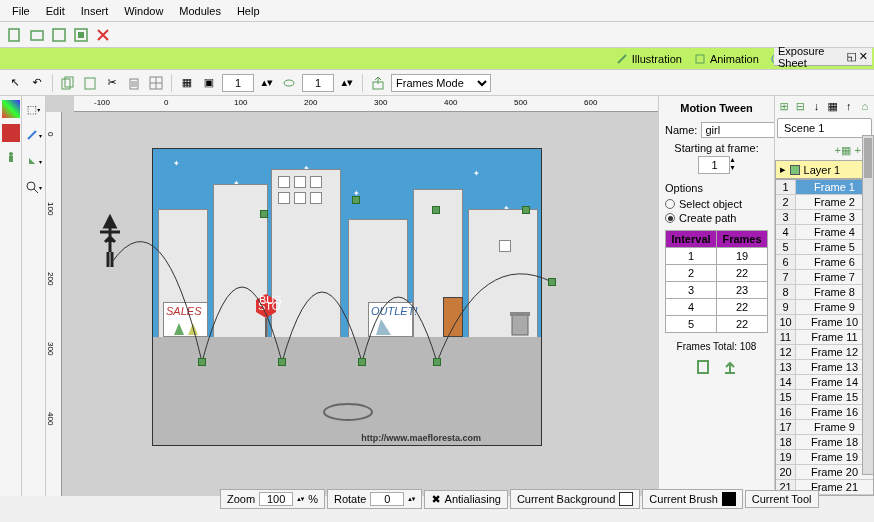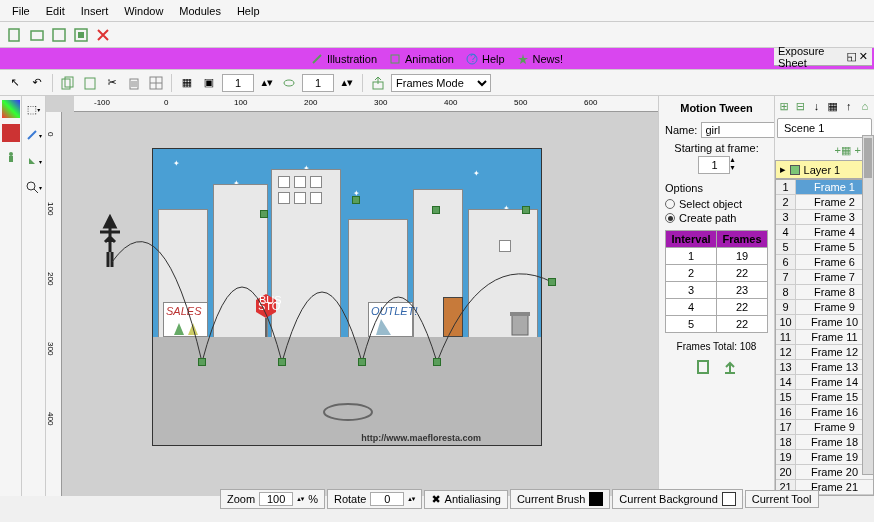--- a/index.html
+++ b/index.html
@@ -1,21 +1,21 @@
 <!DOCTYPE html>
 <html><head>
 <meta charset="utf-8">
 <style>
 * { box-sizing: border-box; margin: 0; padding: 0; font-family: Arial, sans-serif; font-size: 11px; }
 body { background: #f0f0f0; width: 874px; height: 522px; overflow: hidden; position: relative; }
 .menubar { background: #f5f5f5; height: 22px; display: flex; align-items: center; padding: 0 4px; border-bottom: 1px solid #ccc; }
 .menubar .menu-item { padding: 2px 8px; cursor: pointer; }
 .toolbar { background: #f5f5f5; height: 26px; display: flex; align-items: center; padding: 0 6px; gap: 4px; border-bottom: 1px solid #ccc; }
 .tb-btn { width: 18px; height: 18px; display: flex; align-items: center; justify-content: center; cursor: pointer; }
-.modebar { background: #d946ef; height: 22px; display: flex; align-items: center; padding: 0 6px; gap: 12px; border-bottom: 1px solid #ccc; justify-content: center; }
+.modebar { background: #bef264; height: 22px; display: flex; align-items: center; padding: 0 6px; gap: 12px; border-bottom: 1px solid #ccc; justify-content: flex-end; }
 .modes { display: flex; gap: 12px; }
 .mode-item { display: flex; align-items: center; gap: 4px; cursor: pointer; }
 .framebar { background: #f5f5f5; height: 26px; display: flex; align-items: center; padding: 0 6px; gap: 4px; border-bottom: 1px solid #ccc; }
 .spin { width: 32px; height: 18px; border: 1px solid #aaa; background: #fff; text-align: center; }
 .sep { width: 1px; height: 18px; background: #ccc; margin: 0 2px; }
 .main-area { display: flex; height: 400px; }
 .left-tools { width: 22px; background: #f5f5f5; border-right: 1px solid #ccc; display: flex; flex-direction: column; align-items: center; padding-top: 4px; gap: 6px; }
 .tool-btn { width: 18px; height: 18px; cursor: pointer; display:flex; align-items:center; justify-content:center; }
 .second-tools { width: 24px; background: #f5f5f5; border-right: 1px solid #ccc; display: flex; flex-direction: column; align-items: center; padding-top: 4px; gap: 8px; }
 .canvas-area { flex: 1; background: #d0d0d0; position: relative; overflow: hidden; }
@@ -522,23 +522,23 @@
   <div class="status-item">
     <span>Rotate</span>
     <input class="status-input" value="0" style="">
     <span style="font-size:7px">▴▾</span>
   </div>
   <div class="status-item">
     <span>✖</span>
     <span>Antialiasing</span>
   </div>
   <div class="status-item">
+    <span>Current Background</span>
+    <span style="width:14px;height:14px;background:#fff;border:1px solid #333;display:inline-block"></span>
+  </div>
+  <div class="status-item">
     <span>Current Brush</span>
     <span style="width:14px;height:14px;background:#000;display:inline-block"></span>
   </div>
   <div class="status-item">
-    <span>Current Background</span>
-    <span style="width:14px;height:14px;background:#fff;border:1px solid #333;display:inline-block"></span>
-  </div>
-  <div class="status-item">
     <span>Current Tool</span>
   </div>
 </div>
 
 </body></html>

